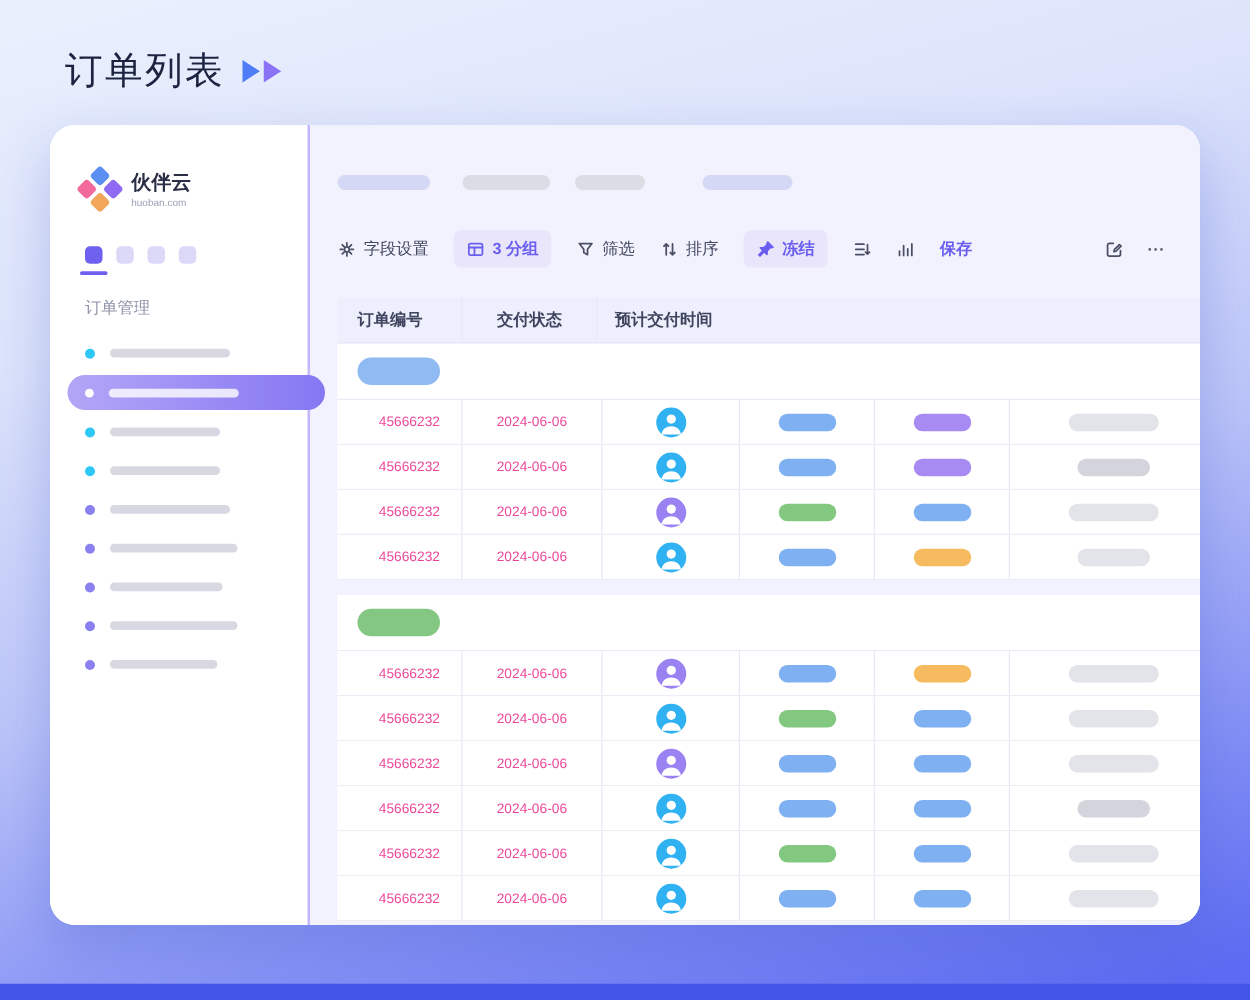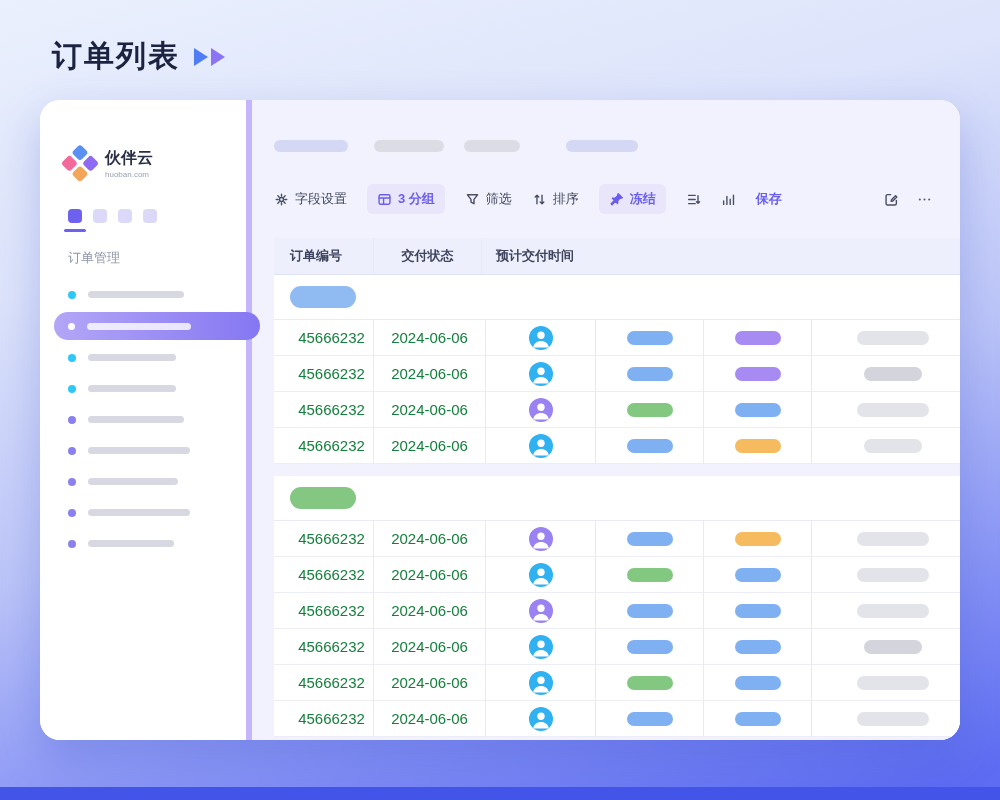--- a/index.html
+++ b/index.html
@@ -5,31 +5,31 @@
   html,body{margin:0;padding:0}
   body{
     width:1000px;height:800px;overflow:hidden;position:relative;
     font-family:"Liberation Sans",sans-serif;
     background:linear-gradient(165deg,#eaf0fd 0%,#dde4fb 28%,#bcc5f8 55%,#7e8bf5 82%,#5d6cf2 97%);
   }
   .bottom-band{position:absolute;left:0;right:0;bottom:0;height:13px;background:#4355e8}
 
   
   .title-row{position:absolute;left:52px;top:36px;display:flex;align-items:center;gap:14px}
-  .title-row h1{margin:0;font-size:30px;font-weight:700;color:#1b2340;letter-spacing:2px}
+  .title-row h1{margin:0;font-size:30px;font-weight:400;color:#1b2340;letter-spacing:2px}
   .arrows{display:inline-flex;align-items:center}
   .tri{width:0;height:0;border-top:9px solid transparent;border-bottom:9px solid transparent;border-left:14px solid #4f7df5;display:inline-block}
   .t2{border-left-color:#8a74f5;margin-left:3px}
 
   
   .card{position:absolute;left:40px;top:100px;width:920px;height:640px;border-radius:20px;overflow:hidden;
     display:flex;background:#fff;box-shadow:0 18px 45px rgba(59,78,199,.28)}
 
   
-  .sidebar{width:206px;background:#fff;border-right:6px solid #c4b5fd;padding-top:48px;position:relative;flex-shrink:0;z-index:2}
+  .sidebar{width:206px;background:#fff;border-right:2px solid #c4b5fd;padding-top:36px;position:relative;flex-shrink:0;z-index:2}
   .logo{display:flex;align-items:center;gap:11px;padding-left:26px;cursor:pointer}
   .logo-mark{width:28px;height:28px;transform:rotate(45deg);display:grid;grid-template-columns:12px 12px;grid-template-rows:12px 12px;gap:3px}
   .d{border-radius:3px;display:block}
   .d1{background:#5b8ff2}.d2{background:#8f6af2}.d3{background:#f2699c}.d4{background:#f2a65a}
   .logo-name{font-size:16px;font-weight:700;color:#2a2f45}
   .logo-domain{font-size:8px;color:#9aa0b5;margin-top:1px}
   .tabs{display:flex;gap:11px;padding-left:28px;margin-top:30px}
   .tab-square{width:14px;height:14px;border-radius:4px;background:#dcd9f8;position:relative;cursor:pointer}
   .tab-square.active{background:#6f61ef}
   .tab-square.active::after{content:'';position:absolute;left:-4px;right:-4px;bottom:-9px;height:3px;border-radius:2px;background:#6f61ef}
@@ -67,21 +67,21 @@
   .th{display:flex;align-items:center;justify-content:center;font-size:13px;font-weight:600;color:#3e445e;box-sizing:border-box;cursor:pointer}
   .th:not(:last-child),.td:not(:last-child){border-right:1px solid #e7e9f5}
   .c0{width:100px;justify-content:flex-start;padding-left:16px}
   .c1{width:112px}.c2{width:110px}.c3{width:108px}.c4{width:108px}
   .c5{flex:1;justify-content:flex-start;padding-left:14px}
   .tgroup{background:#fff}
   .tgroup + .tgroup{margin-top:12px}
   .group-row{height:44px;display:flex;align-items:center;padding-left:16px;border-bottom:1px solid #e9eaf5;background:#fff}
   .gpill{height:22px;border-radius:11px;display:inline-block;cursor:pointer}
   .trow{display:flex;height:35px;background:#fff;border-bottom:1px solid #ecedf6;cursor:pointer}
-  .td{display:flex;align-items:center;justify-content:center;font-size:15px;color:#15803d;box-sizing:border-box}
+  .td{display:flex;align-items:center;justify-content:center;font-size:11px;color:#ec4899;box-sizing:border-box}
   .avatar{width:24px;height:24px;border-radius:50%;overflow:hidden;display:inline-flex}
   .avatar svg{width:100%;height:100%;display:block}
   .pill{width:46px;height:14px;border-radius:7px;display:inline-block}
   .eta{height:14px;border-radius:7px;display:inline-block}
 </style>
 </head>
 <body>
 
 <div class="title-row">
   <h1>订单列表</h1>

